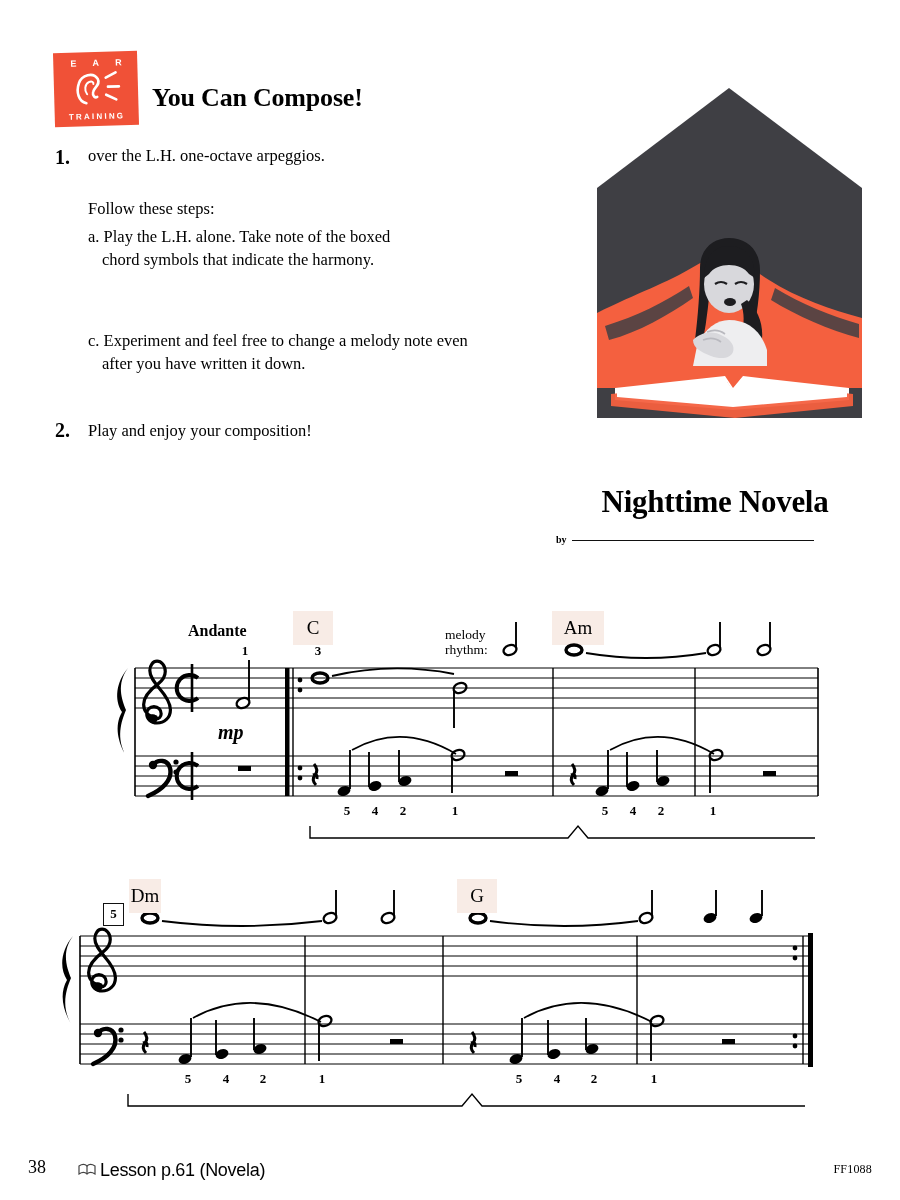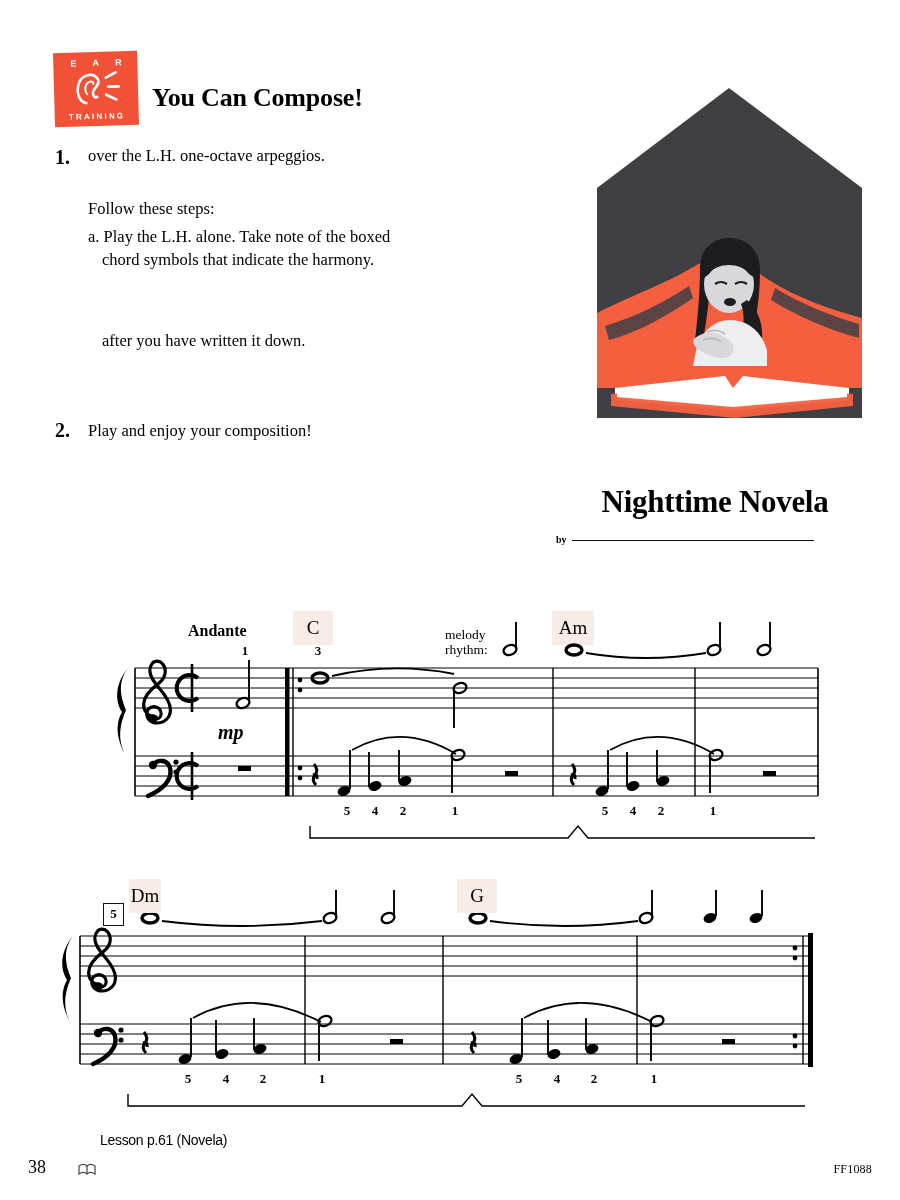--- a/index.html
+++ b/index.html
@@ -175,22 +175,22 @@
     left: 28px;
     top: 1157px;
     font-family: "Liberation Serif", serif;
     font-size: 18px;
   }
   #footer-book-icon {
     position: absolute;
     left: 78px;
     top: 1163px;
   }
-  #footer-ref-text { position: absolute; left: 100px; top: 1132px;
-    font-family: "Liberation Sans", sans-serif; font-size: 14px; letter-spacing: -0.3px; }
+  #footer-ref-text { position: absolute; left: 100px; top: 1160px;
+    font-family: "Liberation Sans", sans-serif; font-size: 18px; letter-spacing: -0.3px; }
   #footer-code {
     position: absolute;
     right: 28px;
     top: 1162px;
     font-family: "Liberation Serif", serif;
     font-size: 12px;
     letter-spacing: 0.2px;
   }
 </style>
 </head>
@@ -223,20 +223,24 @@
     <span>a.</span>
     <span>Play the L.H. alone. Take note of the boxed</span>
   </div>
   <div style="padding-left:14px;">chord symbols that indicate the harmony.</div>
 </div>
 
 <div class="body-text" style="left:88px; top:277px; width:520px;">
 </div>
 
 <div class="body-text" style="left:88px; top:329px; width:470px;">
+  <div>
+    <span>c.</span>
+    <span>Experiment and feel free to change a melody note even</span>
+  </div>
   <div style="padding-left:14px;">after you have written it down.</div>
 </div>
 
 <div class="step-num" style="left:55px; top:419px;">2.</div>
 <div class="body-text" style="left:88px; top:419px;">Play and enjoy your composition!</div>
 
 <svg id="illustration" viewBox="0 0 265 330">
 
   <polygon points="0,100 132,0 265,100 265,330 0,330" fill="#3f3f44"></polygon>
 
@@ -273,21 +277,21 @@
   <path d="M14,306 L130,294 L138,306 L148,294 L256,306 L256,318 L138,330 L14,318 Z" fill="#f4603f" opacity="0.95"></path>
   <path d="M20,302 L128,291 L136,302 L144,291 L250,302 L250,309 L136,319 L20,309 Z" fill="#ffffff"></path>
 </svg>
 
 <div id="song-title">Nighttime Novela</div>
 <div id="byline">
   <span>by</span><span class="rule"></span>
 </div>
 
 <div class="chordbox" style="left:293px; top:611px; width:40px;">C</div>
-<div class="chordbox" style="left:552px; top:611px; width:42px;">Am</div>
+<div class="chordbox" style="left:552px; top:611px; width:52px;">Am</div>
 <div class="tempo-mark" style="left:188px; top:622px;">Andante</div>
 <div class="rhythm-label" style="left:445px; top:627px;">
   <div>melody</div>
   <div>rhythm:</div>
 </div>
 <div class="dynamic" style="left:218px; top:721px;">mp</div>
 
 <svg class="score" width="900" height="1200">
   <defs>
     <g id="notehead-filled">

